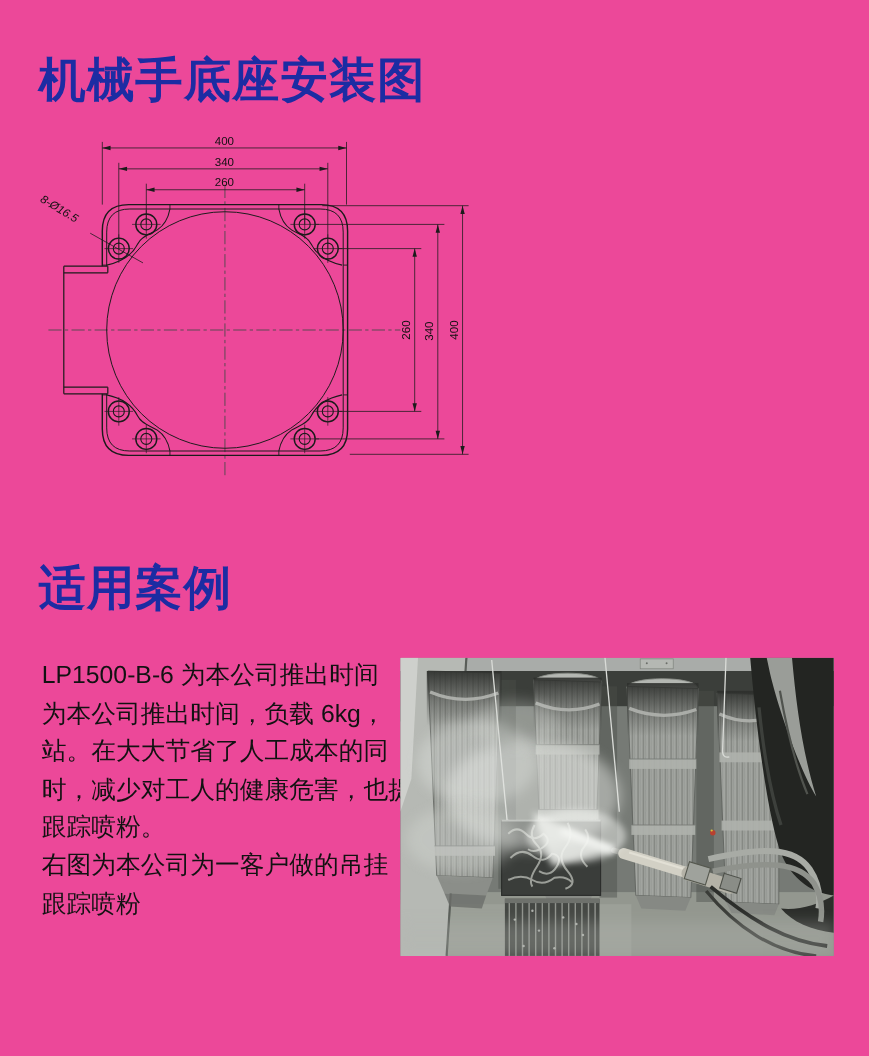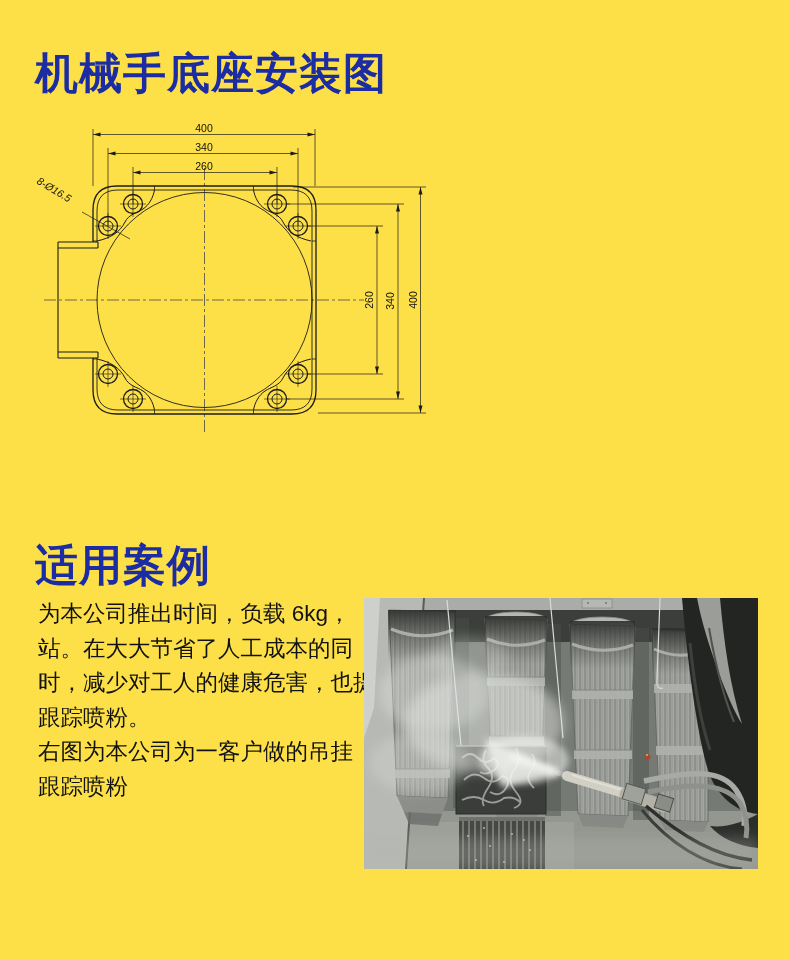--- a/index.html
+++ b/index.html
@@ -1,21 +1,21 @@
 <!DOCTYPE html>
 <html><head>
 <meta charset="utf-8">
 <style>
   html,body{margin:0;padding:0;background:#fff;}
-  #page{position:relative;width:790px;height:960px;background:#fde047;overflow:hidden;
+  #page{position:relative;width:790px;height:960px;background:#ec4899;overflow:hidden;
         font-family:"Liberation Sans","DejaVu Sans",sans-serif;}
   .sec-title{position:absolute;left:35px;font-size:43px;font-weight:700;color:#1c2ca3;
              line-height:1;letter-spacing:1px;white-space:nowrap;}
   #title-install{top:52px;}
-  #title-cases{top:514px;margin-top:30px;}
+  #title-cases{top:514px;}
   #drawing-svg{position:absolute;left:30px;top:110px;}
   #case-text{position:absolute;left:38px;top:597px;width:330px;color:#121212;
              font-size:22.5px;line-height:34.6px;}
   #case-text .tl{white-space:nowrap;}
   #photo-svg{position:absolute;left:364px;top:598px;}
   svg text{font-family:"Liberation Sans","DejaVu Sans",sans-serif;}
 </style>
 </head>
 <body>
 
@@ -134,20 +134,21 @@
       <text transform="translate(343,190) rotate(-90)">260</text>
       <text transform="translate(364,191) rotate(-90)">340</text>
       <text transform="translate(386.5,190) rotate(-90)">400</text>
       <text font-style="italic" text-anchor="start" transform="translate(6,73) rotate(31)">8-Ø16.5</text>
     </g>
   </svg>
 
   <div id="title-cases" class="sec-title">适用案例</div>
 
   <div id="case-text">
+    <div class="tl">LP1500-B-6 为本公司推出时间</div>
     <div class="tl">为本公司推出时间，负载 6kg，</div>
     <div class="tl">站。在大大节省了人工成本的同</div>
     <div class="tl">时，减少对工人的健康危害，也提</div>
     <div class="tl">跟踪喷粉。</div>
     <div class="tl">右图为本公司为一客户做的吊挂</div>
     <div class="tl">跟踪喷粉</div>
   </div>
 
   <svg id="photo-svg" width="394" height="271" viewBox="0 0 394 271">
     <defs>

